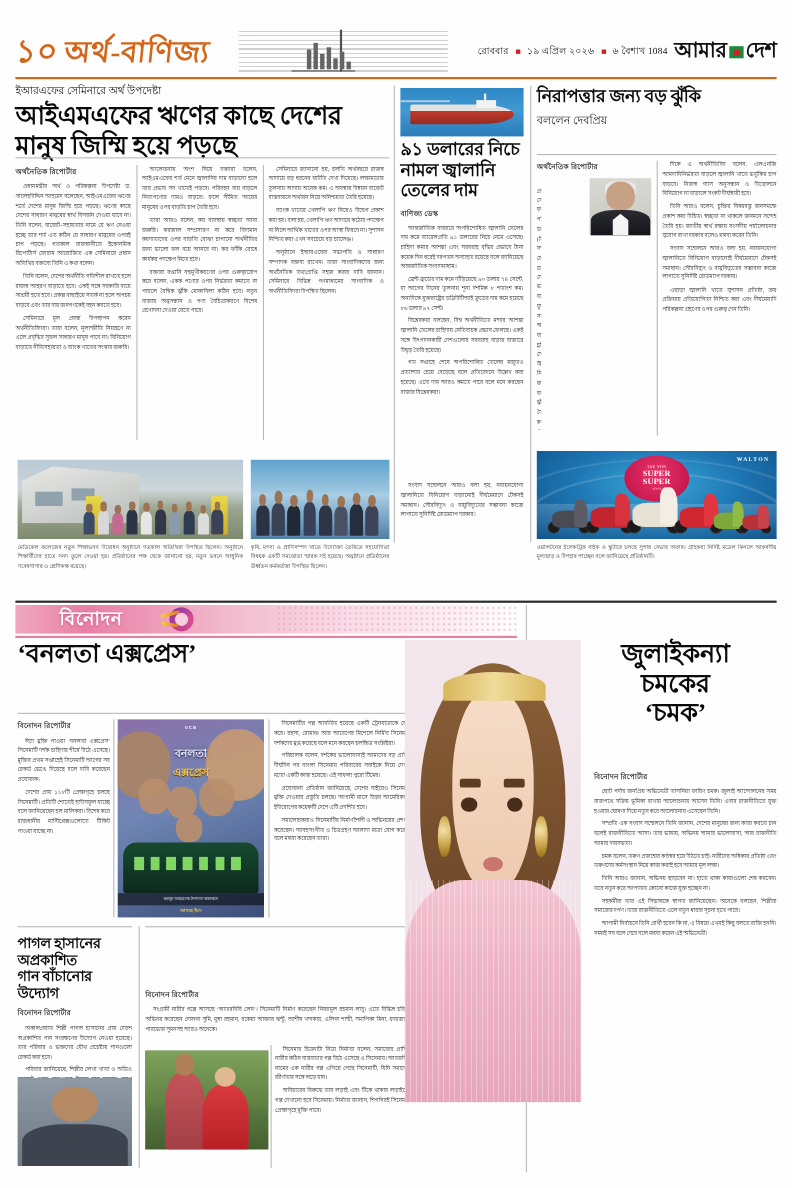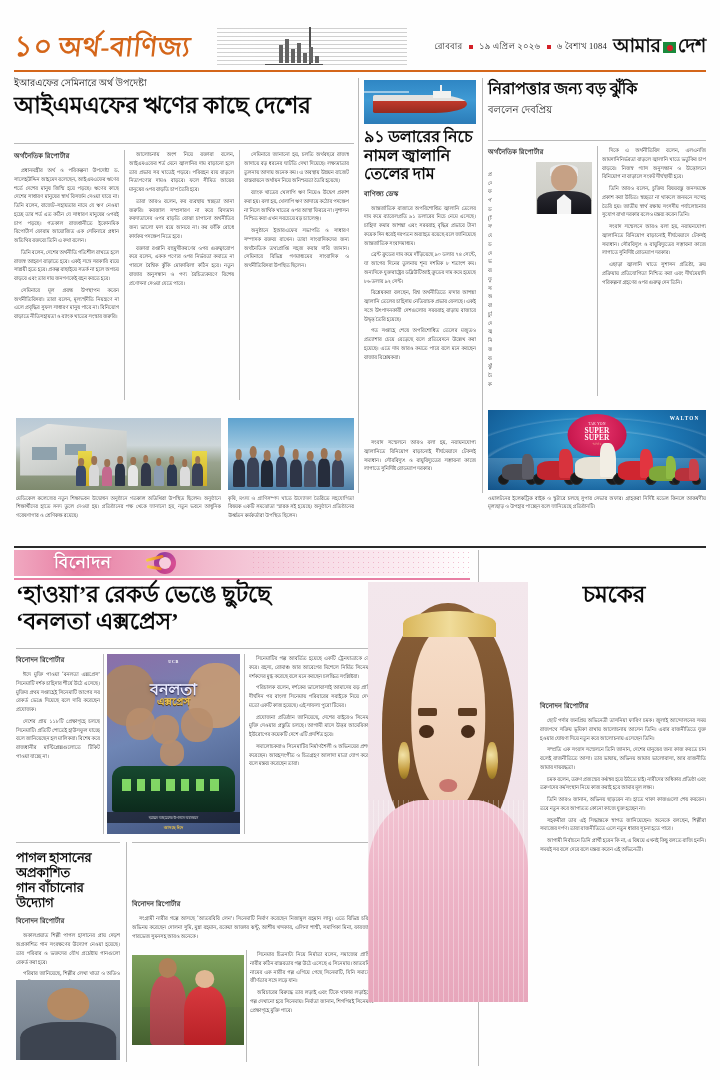--- a/index.html
+++ b/index.html
@@ -257,21 +257,21 @@
   }
 
   
   .poster { background: linear-gradient(160deg,#8c6fa8 0%,#6f86b5 42%,#3c4f79 100%); }
   .poster .ucb {
     position:absolute; left:50%; top:3%; transform:translateX(-50%);
     font-size:4.2px; font-weight:700; color:#fff; letter-spacing:.6px;
   }
   .poster .title1 {
     position:absolute; left:50%; top:13%; transform:translateX(-50%);
-    font-size:16px; font-weight:700; color:#e9eaff;
+    font-size:10px; font-weight:700; color:#e9eaff;
     text-shadow: 0 1px 0 #2a2a55, 0 0 4px rgba(0,0,0,.4);
     white-space:nowrap;
   }
   .poster .title2 {
     position:absolute; left:50%; top:22%; transform:translateX(-50%);
     font-size:10px; font-weight:700; color:#f0c64c;
     text-shadow: 0 1px 0 #5a3a06;
     white-space:nowrap;
   }
   .poster .faceL {
@@ -474,20 +474,21 @@
       <div class="brand">
         <span>আমার</span><span class="brand-flag"></span><span>দেশ</span>
       </div>
     </div>
   </div>
   <div class="rule-orange"></div>
 
   <div style="position:absolute;left:14px;top:78px;width:340px;">
     <div class="kicker">ইআরএফের সেমিনারে অর্থ উপদেষ্টা</div>
     <div class="headline hl-lead" style="margin-top:3px;">আইএমএফের ঋণের কাছে দেশের</div>
+    <div class="headline hl-lead">মানুষ জিম্মি হয়ে পড়ছে</div>
   </div>
 
   <div class="hrule" style="left:14px;top:143px;width:340px;"></div>
 
   <div style="position:absolute;left:14px;top:150px;width:105px;">
     <div class="byline">অর্থনৈতিক রিপোর্টার</div>
     <div class="bodytext" style="margin-top:4px;height:240px;">
       <p>প্রধানমন্ত্রীর অর্থ ও পরিকল্পনা উপদেষ্টা ড. সালেহউদ্দিন আহমেদ বলেছেন, আইএমএফের ঋণের শর্তে দেশের মানুষ জিম্মি হয়ে পড়ছে। ঋণের কাছে দেশের সাধারণ মানুষের স্বার্থ বিসর্জন দেওয়া যাবে না। তিনি বলেন, বাজেট–সহায়তার নামে যে ঋণ নেওয়া হচ্ছে তার শর্ত এত কঠিন যে সাধারণ মানুষের ওপরই চাপ পড়ছে। গতকাল রাজধানীতে ইকোনমিক রিপোর্টার্স ফোরাম আয়োজিত এক সেমিনারে প্রধান অতিথির বক্তব্যে তিনি এ কথা বলেন।</p>
       <p>তিনি বলেন, দেশের অর্থনীতি গতিশীল রাখতে হলে রাজস্ব আহরণ বাড়াতে হবে। একই সঙ্গে সরকারি ব্যয়ে সাশ্রয়ী হতে হবে। প্রকল্প বাছাইয়ে সতর্ক না হলে অপচয় বাড়বে এবং তার দায় জনগণকেই বহন করতে হবে।</p>
       <p>সেমিনারে মূল প্রবন্ধ উপস্থাপন করেন অর্থনীতিবিদরা। তারা বলেন, মূল্যস্ফীতি নিয়ন্ত্রণে না এলে প্রবৃদ্ধির সুফল সাধারণ মানুষ পাবে না। বিনিয়োগ বাড়াতে নীতিসহায়তা ও ব্যাংক খাতের সংস্কার জরুরি।</p>
@@ -666,21 +667,20 @@
     <div class="label">বিনোদন</div>
     <div class="swirl">
       <div class="c"></div>
         <div class="r1"></div>
         <div class="r2"></div>
     </div>
   </div>
   <div class="pink-rule" style="left:14px;top:578px;width:456px;"></div>
 
   <div style="position:absolute;left:16px;top:582px;width:360px;">
-    <div class="headline hl-lead">‘হাওয়া’র রেকর্ড ভেঙে ছুটছে</div>
     <div class="headline hl-lead">‘বনলতা এক্সপ্রেস’</div>
   </div>
 
   <div class="hrule" style="left:16px;top:648px;width:360px;"></div>
 
   <div style="position:absolute;left:16px;top:654px;width:84px;">
     <div class="byline">বিনোদন রিপোর্টার</div>
     <div class="bodytext" style="margin-top:4px;height:180px;">
       <p>ঈদে মুক্তি পাওয়া ‘বনলতা এক্সপ্রেস’ সিনেমাটি দর্শক চাহিদার শীর্ষে উঠে এসেছে। মুক্তির প্রথম সপ্তাহেই সিনেমাটি আগের সব রেকর্ড ভেঙে দিয়েছে বলে দাবি করেছেন প্রযোজক।</p>
       <p>দেশের প্রায় ১১৮টি প্রেক্ষাগৃহে চলছে সিনেমাটি। প্রতিটি শোতেই হাউসফুল যাচ্ছে বলে জানিয়েছেন হল মালিকরা। বিশেষ করে রাজধানীর মাল্টিপ্লেক্সগুলোতে টিকিট পাওয়া যাচ্ছে না।</p>
@@ -734,21 +734,23 @@
     <div class="brow" style="left:56%"></div>
     <div class="eye" style="left:32%"></div>
     <div class="eye" style="left:58%"></div>
     <div class="lips"></div>
     <div class="earring" style="left:19%"></div>
     <div class="earring" style="right:19%"></div>
     <div class="body"></div>
   </div>
 
   <div style="position:absolute;left:522px;top:582px;width:184px;text-align:center;z-index:8;">
+    <div class="headline hl-lead">জুলাইকন্যা</div>
     <div class="headline hl-lead">চমকের</div>
+    <div class="headline hl-lead">‘চমক’</div>
   </div>
 
   <div style="position:absolute;left:540px;top:700px;width:166px;z-index:8;">
     <div class="byline">বিনোদন রিপোর্টার</div>
     <div class="bodytext" style="margin-top:4px;height:350px;">
       <p>ছোট পর্দার জনপ্রিয় অভিনেত্রী তাসনিয়া ফারিণ চমক। জুলাই আন্দোলনের সময় রাজপথে সক্রিয় ভূমিকা রাখায় আলোচনায় আসেন তিনি। এবার রাজনীতিতে যুক্ত হওয়ার ঘোষণা দিয়ে নতুন করে আলোচনায় এসেছেন তিনি।</p>
       <p>সম্প্রতি এক সংবাদ সম্মেলনে তিনি জানান, দেশের মানুষের জন্য কাজ করতে চান বলেই রাজনীতিতে আসা। তার ভাষায়, অভিনয় আমার ভালোবাসা, আর রাজনীতি আমার দায়বদ্ধতা।</p>
       <p>চমক বলেন, তরুণ প্রজন্মের কণ্ঠস্বর হয়ে উঠতে চাই। নারীদের অধিকার প্রতিষ্ঠা এবং তরুণদের কর্মসংস্থান নিয়ে কাজ করাই হবে আমার মূল লক্ষ্য।</p>
       <p>তিনি আরও জানান, অভিনয় ছাড়বেন না। হাতে থাকা কাজগুলো শেষ করবেন। তবে নতুন করে আপাতত কোনো কাজে যুক্ত হচ্ছেন না।</p>
       <p>সহকর্মীরা তার এই সিদ্ধান্তকে স্বাগত জানিয়েছেন। অনেকে বলছেন, শিল্পীরা সমাজের দর্পণ। তারা রাজনীতিতে এলে নতুন ধারার সূচনা হতে পারে।</p>

